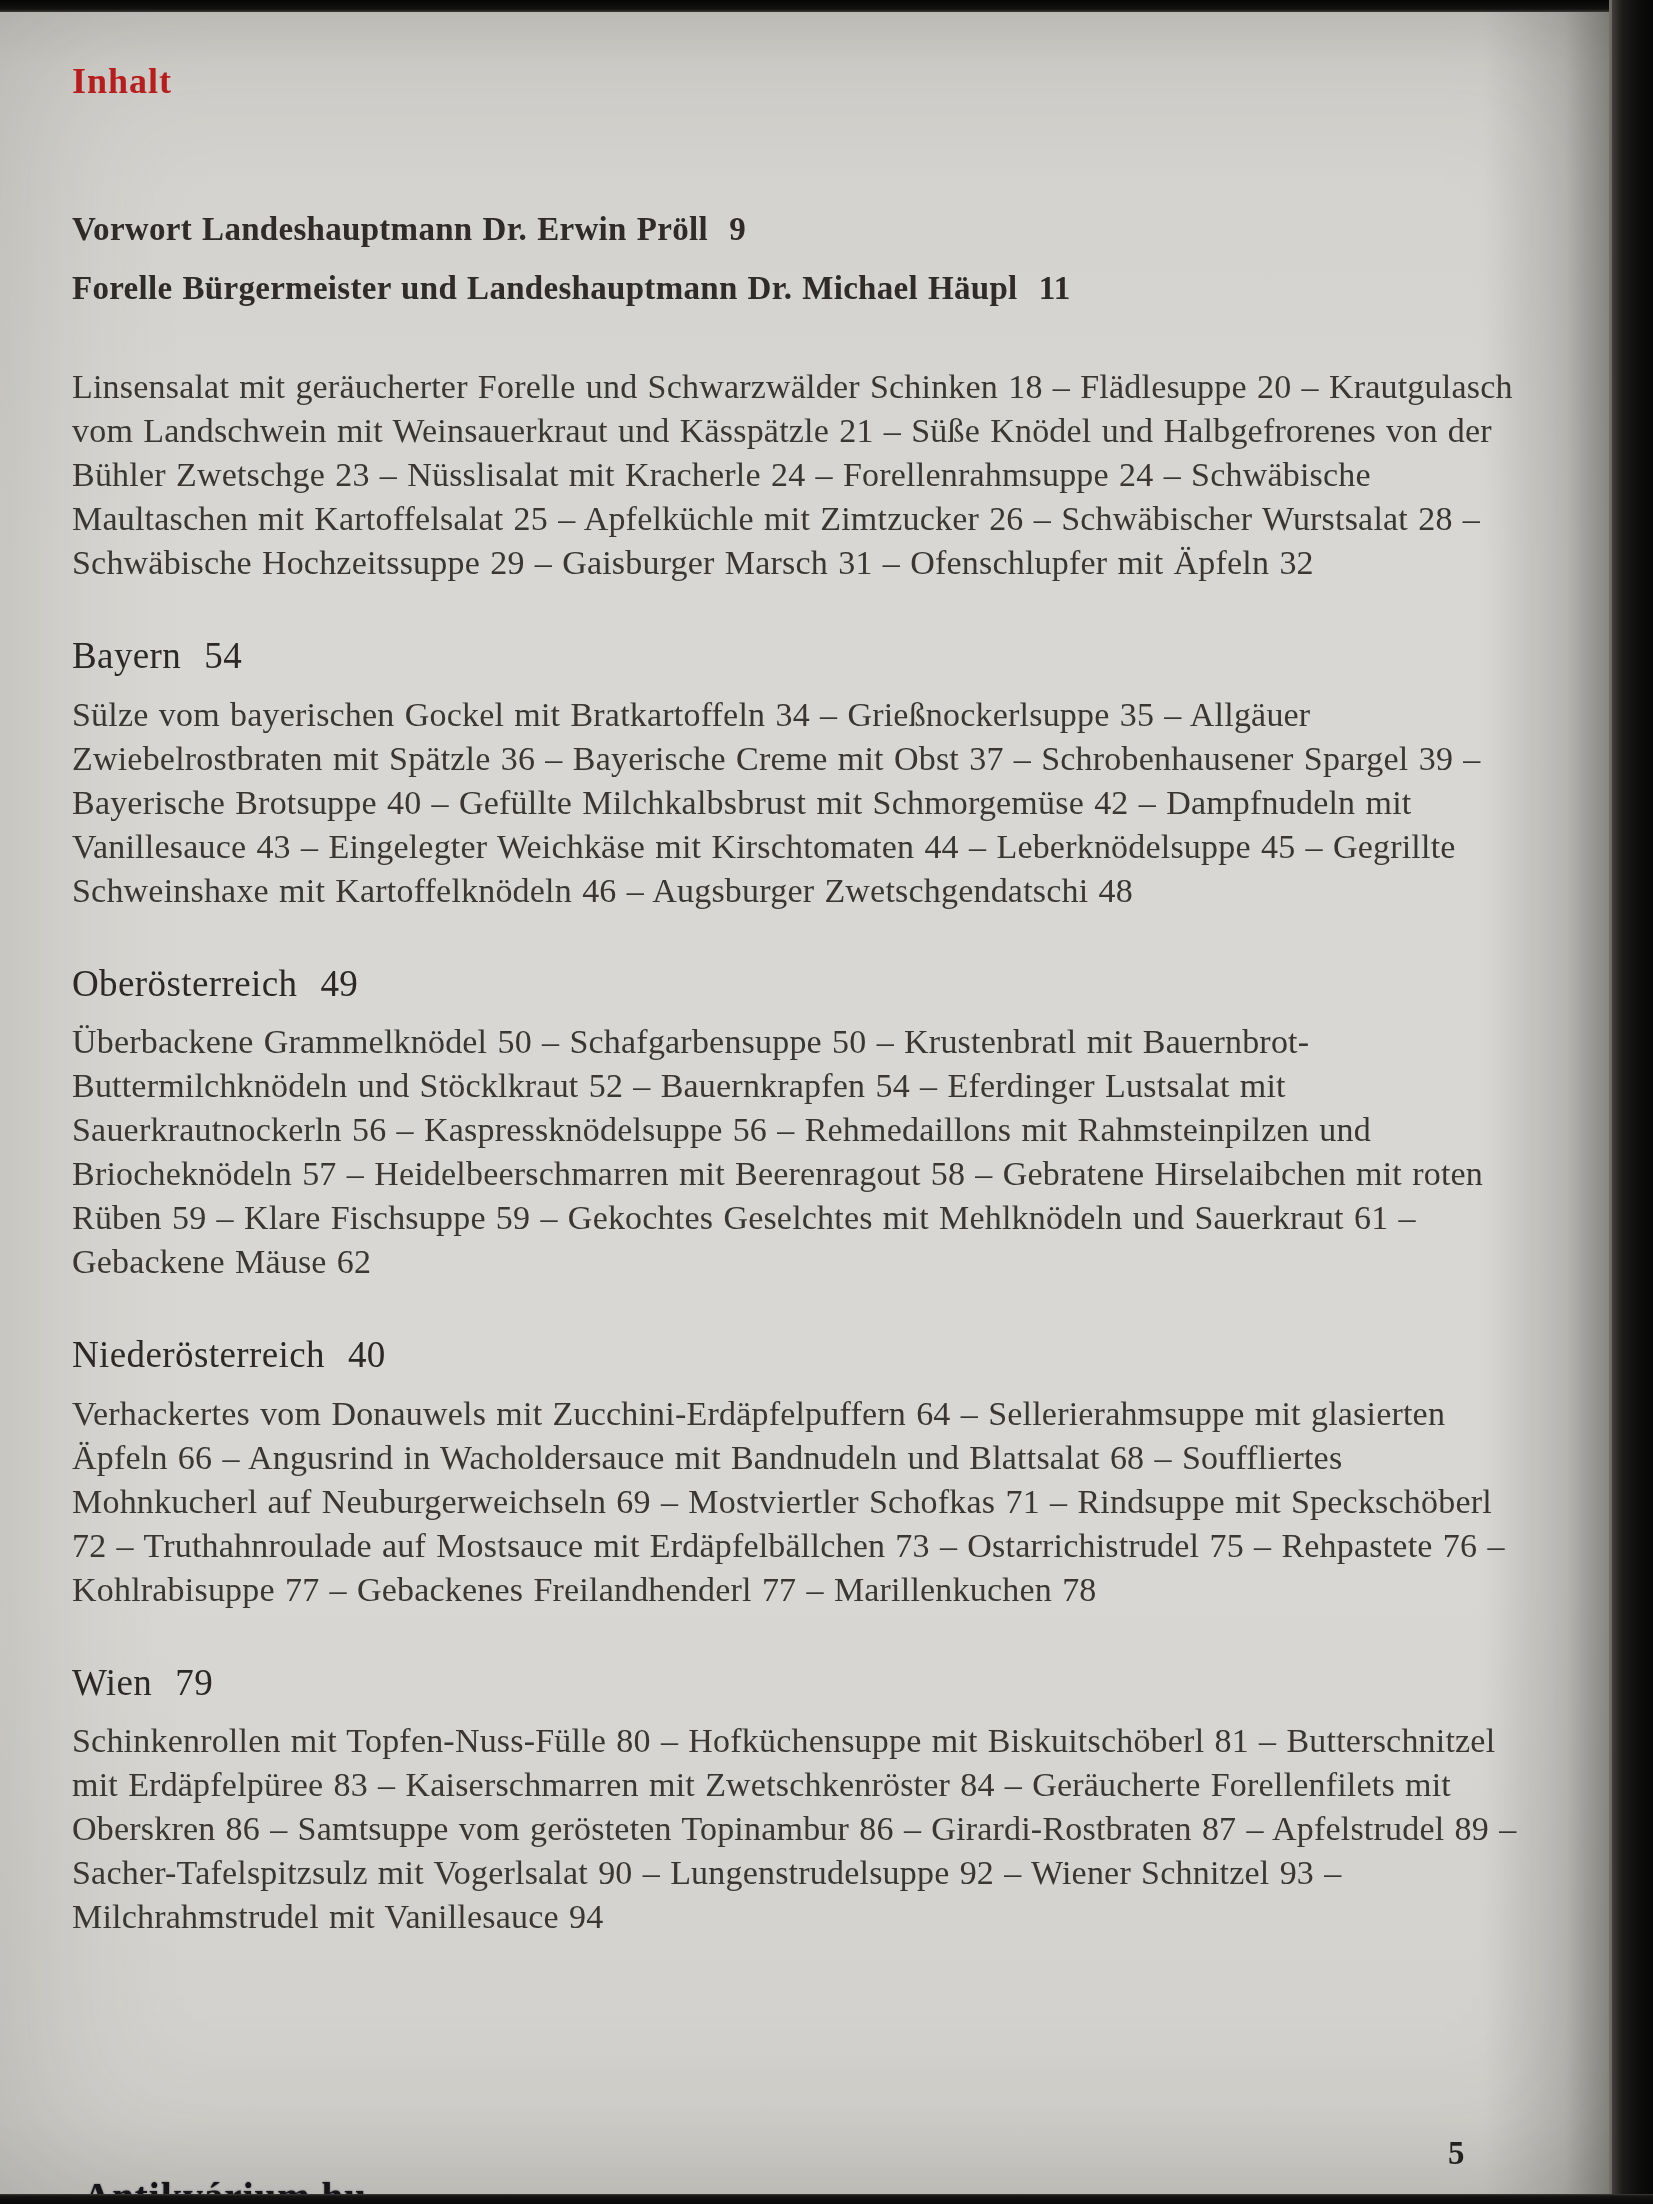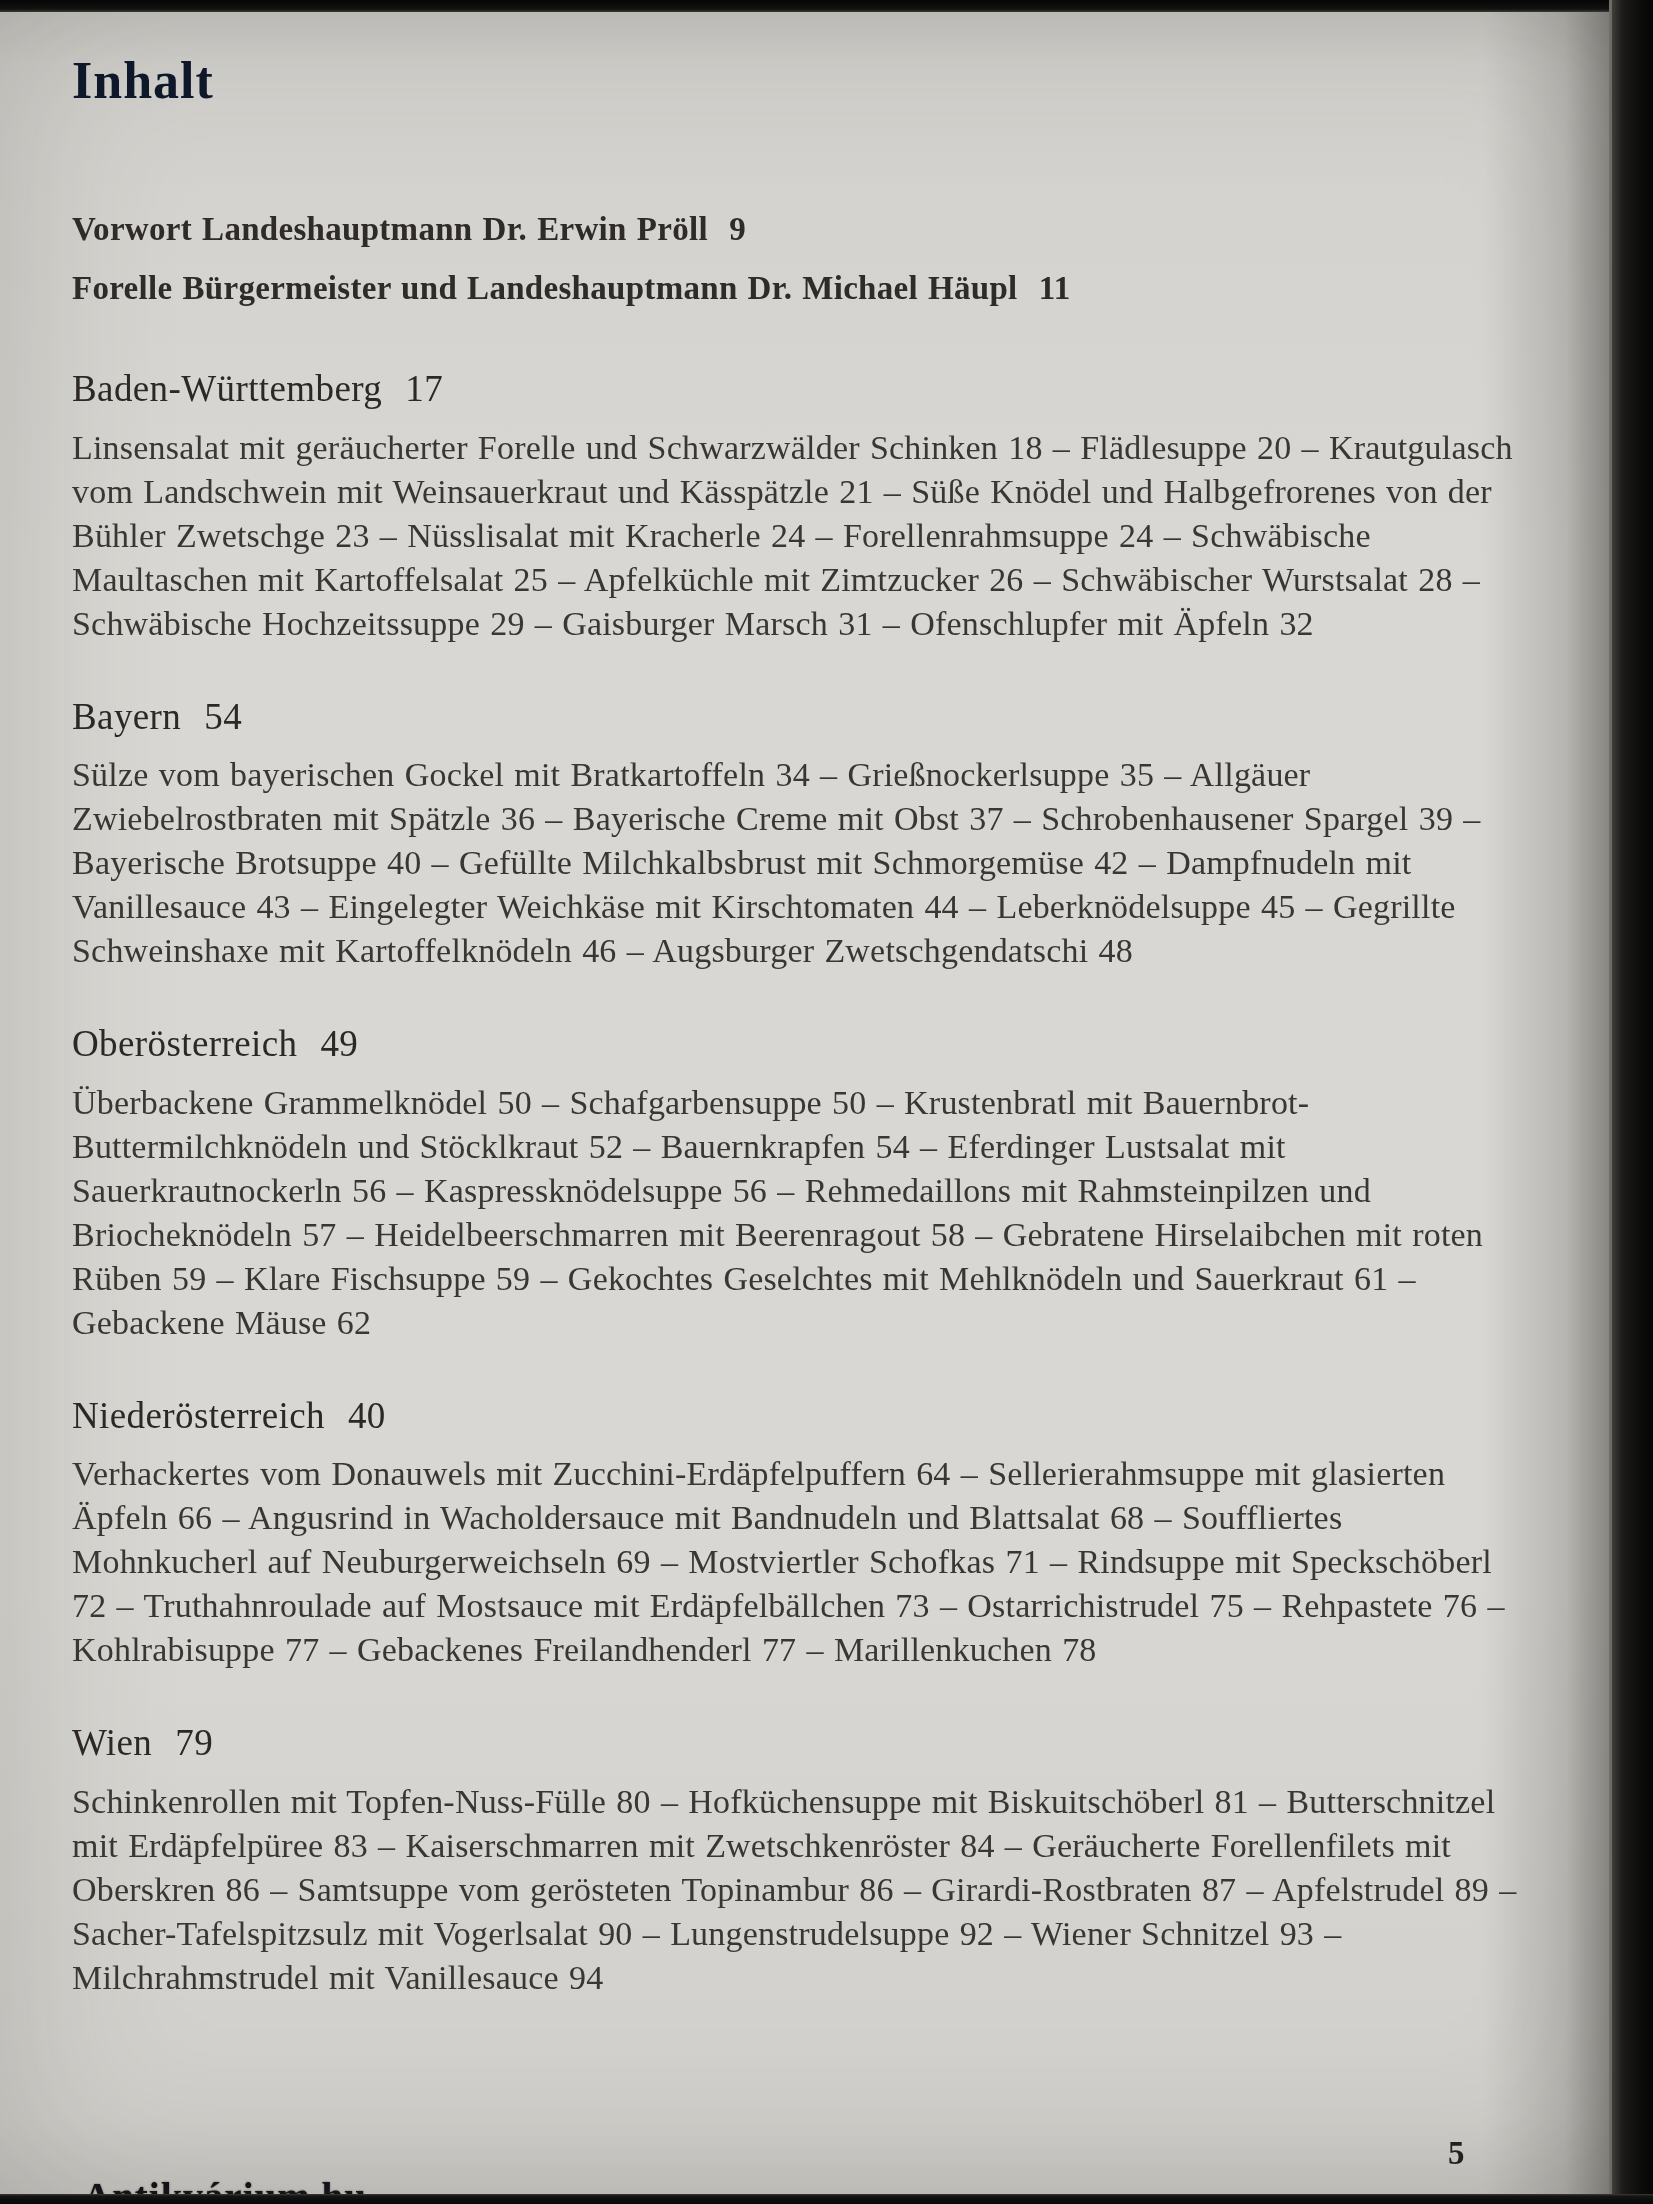--- a/index.html
+++ b/index.html
@@ -41,22 +41,22 @@
   .edge-bottom {
     position: absolute; bottom: 0; left: 0; width: 100%; height: 10.7px;
     background: linear-gradient(0deg, #050505 0%, #151413 80%, #3c3a36 100%);
   }
   
   .content {
     position: absolute; left: 72px; top: 49px; width: 1456px;
     color: #33302c;
   }
   .title {
-    font-size: 52px; font-weight: 700; letter-spacing: 1px;
-    color: #0f172a; line-height: 64px;
+    font-size: 36px; font-weight: 700; letter-spacing: 1px;
+    color: #b91c1c; line-height: 64px;
   }
   .front-matter { margin-top: 87px; }
   .fm-row {
     font-size: 33px; line-height: 59px; color: #2e2b28;
     letter-spacing: 0.3px; word-spacing: 1.5px; font-weight: bold;
   }
   .fm-page { margin-left: 21.3px; }
   .section { margin-top: 47px; }
   .section-heading {
     font-size: 37px; line-height: 47px; color: #2b2825;
@@ -95,23 +95,20 @@
   <div class="front-matter">
     <div class="fm-row">
       <span>Vorwort Landeshauptmann Dr. Erwin Pröll</span><span class="fm-page">9</span>
     </div>
     <div class="fm-row">
       <span>Forelle Bürgermeister und Landeshauptmann Dr. Michael Häupl</span><span class="fm-page">11</span>
     </div>
   </div>
 
   <div class="section">
-    <div class="section-heading">
-      <span>Baden-Württemberg</span><span class="sec-page">17</span>
-    </div>
     <div class="section-body">Linsensalat mit geräucherter Forelle und Schwarzwälder Schinken 18 – Flädlesuppe 20 – Krautgulasch vom Landschwein mit Weinsauerkraut und Kässpätzle 21 – Süße Knödel und Halbgefrorenes von der Bühler Zwetschge 23 – Nüsslisalat mit Kracherle 24 – Forellenrahmsuppe 24 – Schwäbische Maultaschen mit Kartoffelsalat 25 – Apfelküchle mit Zimtzucker 26 – Schwäbischer Wurstsalat 28 – Schwäbische Hochzeitssuppe 29 – Gaisburger Marsch 31 – Ofenschlupfer mit Äpfeln 32</div>
   </div>
 
   <div class="section">
     <div class="section-heading">
       <span>Bayern</span><span class="sec-page">54</span>
     </div>
     <div class="section-body">Sülze vom bayerischen Gockel mit Bratkartoffeln 34 – Grießnockerlsuppe 35 – Allgäuer Zwiebelrostbraten mit Spätzle 36 – Bayerische Creme mit Obst 37 – Schrobenhausener Spargel 39 – Bayerische Brotsuppe 40 – Gefüllte Milchkalbsbrust mit Schmorgemüse 42 – Dampfnudeln mit Vanillesauce 43 – Eingelegter Weichkäse mit Kirschtomaten 44 – Leberknödelsuppe 45 – Gegrillte Schweinshaxe mit Kartoffelknödeln 46 – Augsburger Zwetschgendatschi 48</div>
   </div>
 

